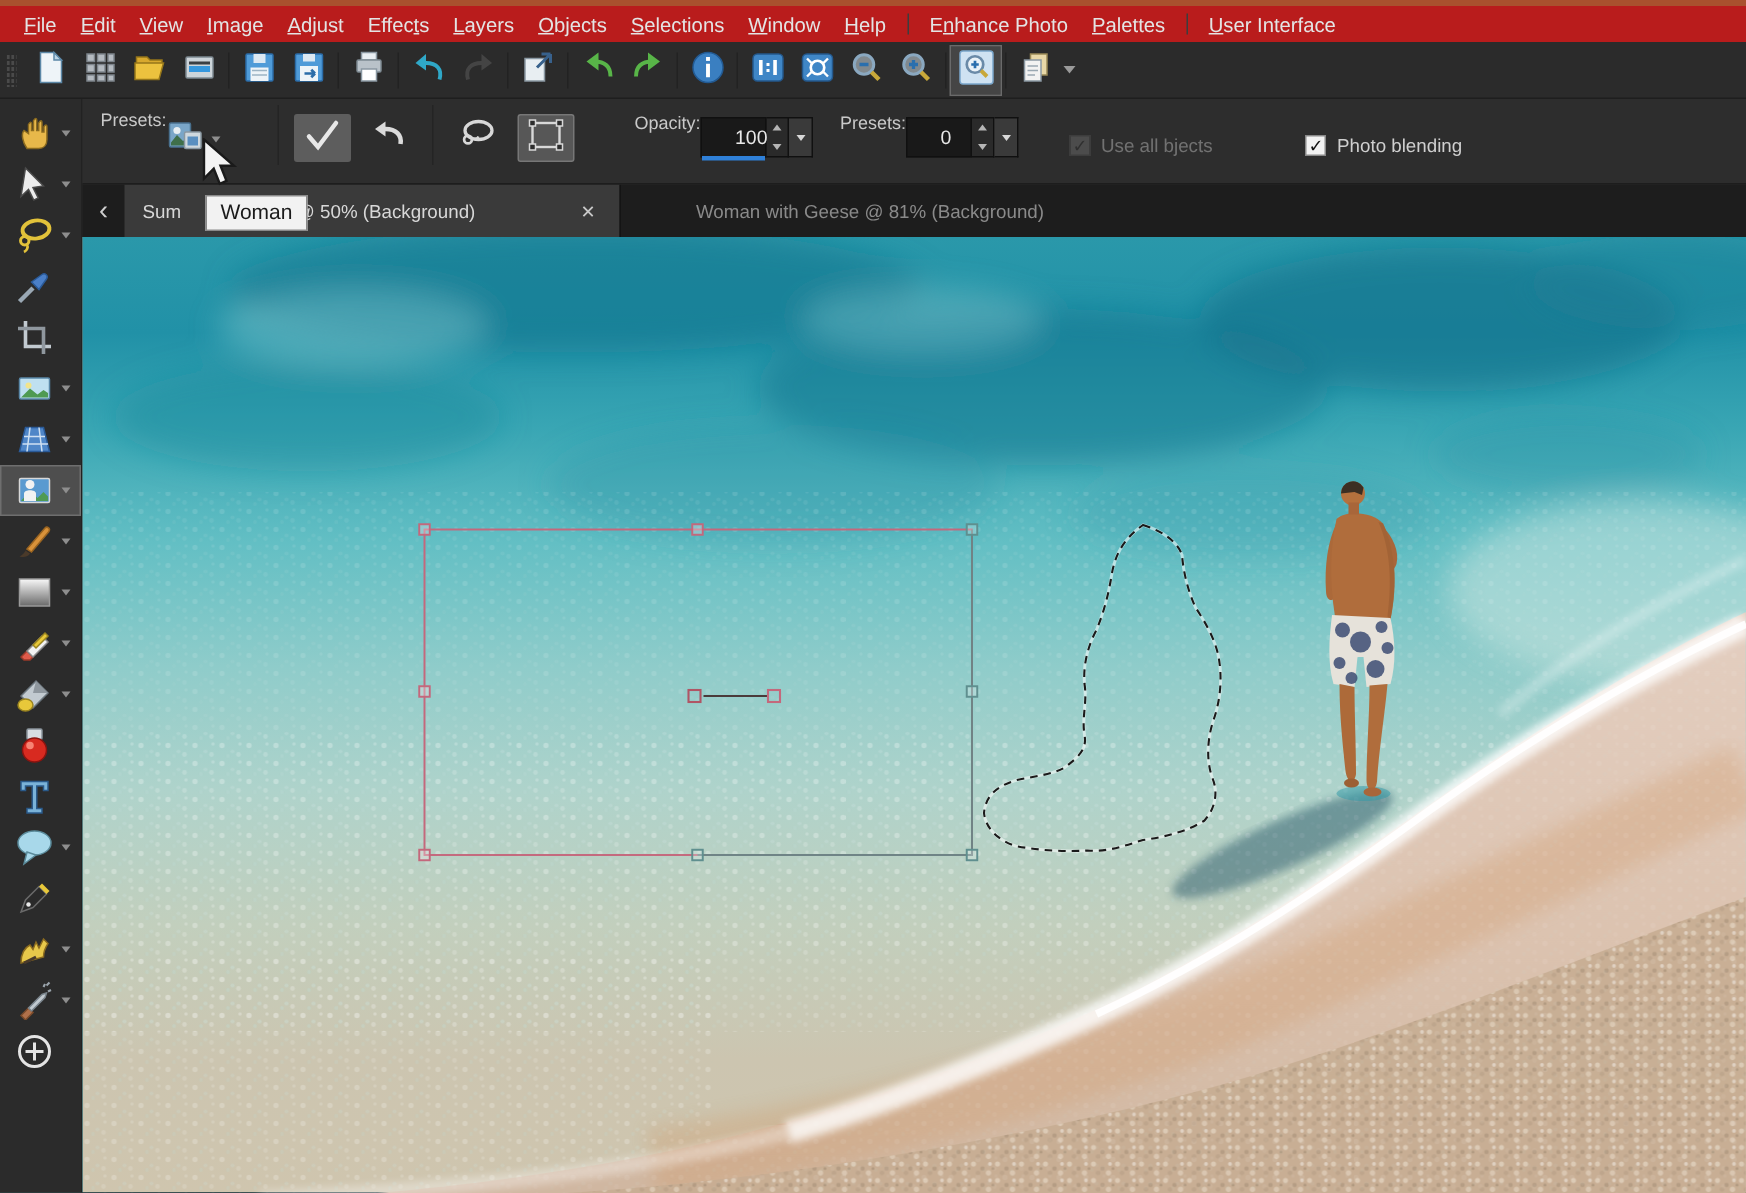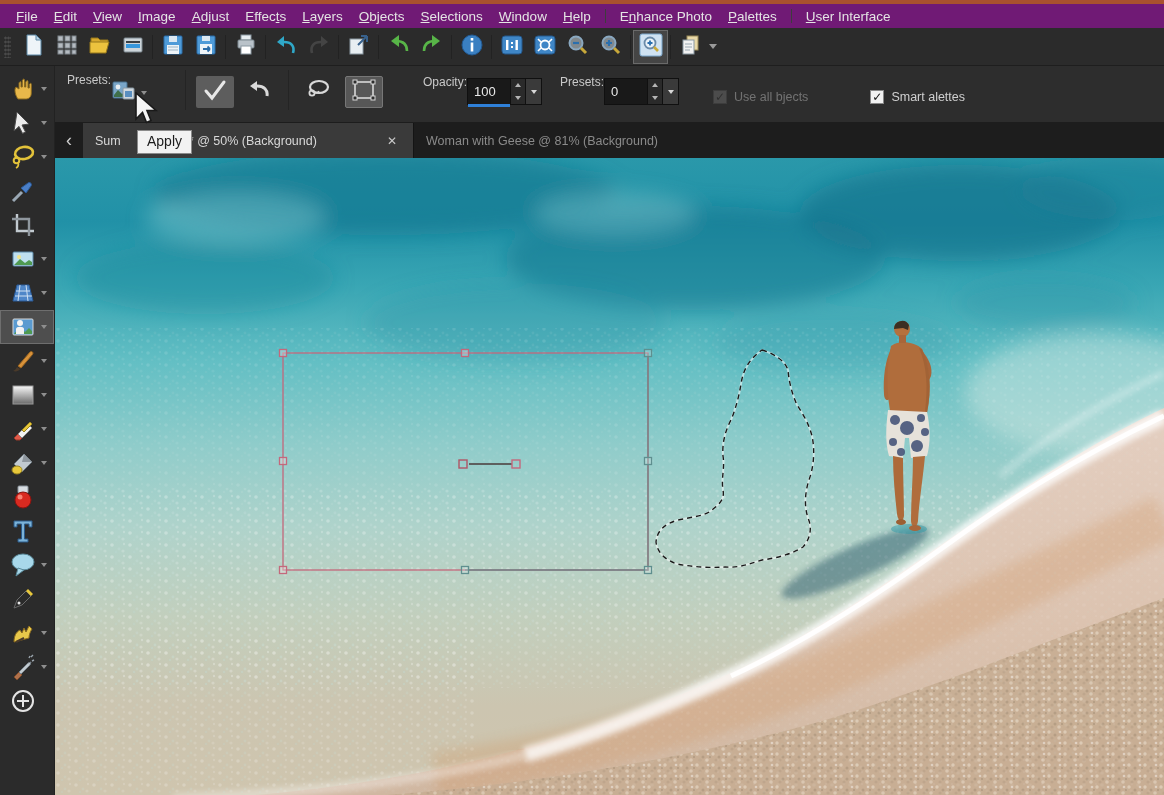--- a/index.html
+++ b/index.html
@@ -4,21 +4,21 @@
 <style>
   * { margin:0; padding:0; box-sizing:border-box; }
   html,body { background:#1a1a1a; }
   body { font-family:"Liberation Sans","DejaVu Sans",sans-serif; }
   .app { position:relative; width:1164px; height:795px; background:#2b2b2b; overflow:hidden; }
 
   
   .top-line { height:4px; width:100%; }
 
   
-  .menu-bar { height:24px; background:#701a75; display:flex; align-items:center; padding-left:8px; }
+  .menu-bar { height:24px; background:#b91c1c; display:flex; align-items:center; padding-left:8px; }
   .menu-item { color:#e4e4e4; font-size:13.5px; padding:2px 8px; cursor:default; white-space:nowrap; }
   .menu-item u { text-decoration:underline; }
   .menu-sep { width:1px; height:14px; background:#3d3d3d; margin:0 6px; }
 
   
   .toolbar { height:38px; background:#2b2b2b; border-bottom:1px solid #1e1e1e; display:flex; align-items:center; padding-left:4px; }
   .grip { width:7px; height:22px; margin-right:6px;
           background-image:radial-gradient(#4a4a4a 1px, transparent 1.2px);
           background-size:3px 4px; }
   .tb-btn { width:33px; height:32px; display:flex; align-items:center; justify-content:center; background:transparent; border:0; }
@@ -40,41 +40,41 @@
   .opt-label { color:#c9c9c9; font-size:12px; display:block; }
   .opt-row { display:flex; align-items:center; }
   .opt-group { display:flex; flex-direction:row; }
   .opt-sep { width:1px; height:40px; background:#242424; margin:0 10px; align-self:center; }
   .opt-btn { width:38px; height:32px; margin-top:4px; display:flex; align-items:center; justify-content:center; border-radius:2px; }
   .opt-btn.hovered { background:#5d5d5d; }
   .opt-btn.pressed { background:#575757; border:1px solid #777; }
   .preset-btn { display:flex; align-items:center; margin-top:6px; }
   .spin-wrap { margin-top:3px; display:flex; align-items:stretch; height:27px; }
   .spin-field { width:44px; background:#191919; border:1px solid #101010; color:#e8e8e8; font-size:13px;
-                display:flex; align-items:center; padding-left:6px; position:relative; }
+                display:flex; align-items:center; padding-left:22px; position:relative; }
   .spin-fill { position:absolute; left:0; bottom:-3px; height:3px; background:#2f80d8; }
   .spin-arrows { width:15px; background:#2a2a2a; border:1px solid #101010; border-left:0; display:flex; flex-direction:column; }
   .spin-arrows div { flex:1; display:flex; align-items:center; justify-content:center; }
   .arr-up { width:0;height:0;border-left:3.5px solid transparent;border-right:3.5px solid transparent;border-bottom:4px solid #b5b5b5; }
   .arr-dn { width:0;height:0;border-left:3.5px solid transparent;border-right:3.5px solid transparent;border-top:4px solid #b5b5b5; }
   .spin-drop { width:16px; background:#3a3a3a; border:1px solid #101010; border-left:0; display:flex; align-items:center; justify-content:center; }
   .spin-drop .arr-dn { border-top-color:#d8d8d8; }
   .checkbox-row { display:flex; align-items:center; margin-top:14px; }
   .cbx { width:14px; height:14px; background:#f2f2f2; border:1px solid #888; display:flex; align-items:center; justify-content:center;
          font-size:12px; color:#111; font-weight:bold; line-height:1; }
   .cbx-label { color:#cfcfcf; font-size:12.5px; margin-left:7px; }
   .checkbox-row.disabled { opacity:.42; }
   .checkbox-row.disabled .cbx { background:#777; border-color:#555; color:#333; }
 
   
   .tab-bar { height:35px; background:#1d1d1d; display:flex; align-items:stretch; }
   .tab-scroll { width:28px; display:flex; align-items:center; justify-content:center; color:#cfcfcf; font-size:18px; }
   .tab { display:flex; align-items:center; padding:0 12px; font-size:12.5px; white-space:nowrap; }
   .tab.active { background:#3a3a3a; color:#d8d8d8; width:330px; }
-  .tab.inactive { color:#8a8a8a; border-left:1px solid #141414; width:295px; justify-content:flex-start; }
+  .tab.inactive { color:#8a8a8a; border-left:1px solid #141414; width:295px; justify-content:flex-end; }
   .tab-gap { display:inline-block; width:48px; }
   .tab-close { margin-left:auto; color:#c9c9c9; font-size:12px; padding:2px 4px; }
 
   
   .canvas { position:relative; flex:1; overflow:hidden; background:#6fbfc2; }
   .canvas svg { display:block; }
 
   
   .tooltip { position:absolute; left:137px; top:130px; background:#f2f2f2; border:1px solid #8a8a8a;
              color:#1b1b1b; font-size:14px; padding:2px 9px 4px; z-index:60; }
@@ -540,21 +540,21 @@
             </div>
           </div>
 
           <div class="checkbox-row disabled" style="margin-left:34px;">
             <span class="cbx">✓</span>
             <span class="cbx-label">Use all bjects</span>
           </div>
 
           <div class="checkbox-row" style="margin-left:62px;">
             <span class="cbx">✓</span>
-            <span class="cbx-label">Smart alettes</span>
+            <span class="cbx-label">Photo blending</span>
           </div>
         </div>
       </div>
 
       <div class="tab-bar">
         <div class="tab-scroll">
             <span>‹</span>
           </div>
         <div class="tab active">
           <span>Sum</span>
@@ -694,20 +694,20 @@
               <rect x="589.5" y="408.5" width="7" height="7" fill="#e2efee" fill-opacity=".3" stroke="#5f8f8f" stroke-width="1.3"></rect>
               <rect x="404" y="302" width="8" height="8" fill="none" stroke="#b05565" stroke-width="1.4"></rect>
               <rect x="457" y="302" width="8" height="8" fill="none" stroke="#c4687c" stroke-width="1.4"></rect>
             </g>
           </g>
         </svg>
       </div>
     </div>
   </div>
 
-  <div class="tooltip">Apply</div>
+  <div class="tooltip">Woman</div>
 
   <div class="cursor">
     <svg width="26" height="34" viewBox="0 0 26 34">
         <path d="M3 1 L3 27 L9.5 20.5 L13.5 30.5 L18 28.5 L14 18.5 L23 18.5 Z" fill="#f4f4f4" stroke="#1a1a1a" stroke-width="1.6"></path>
       </svg>
   </div>
 </div>
 
 </body></html>

